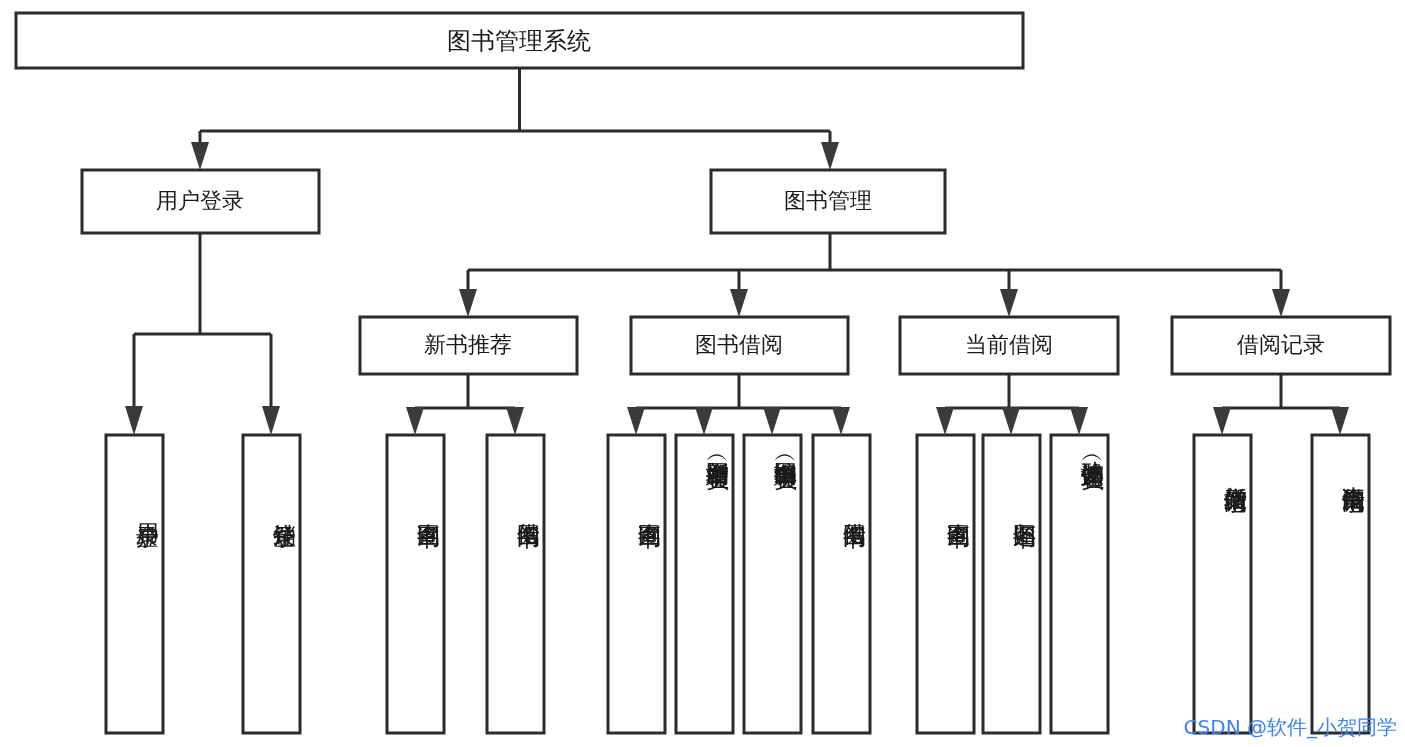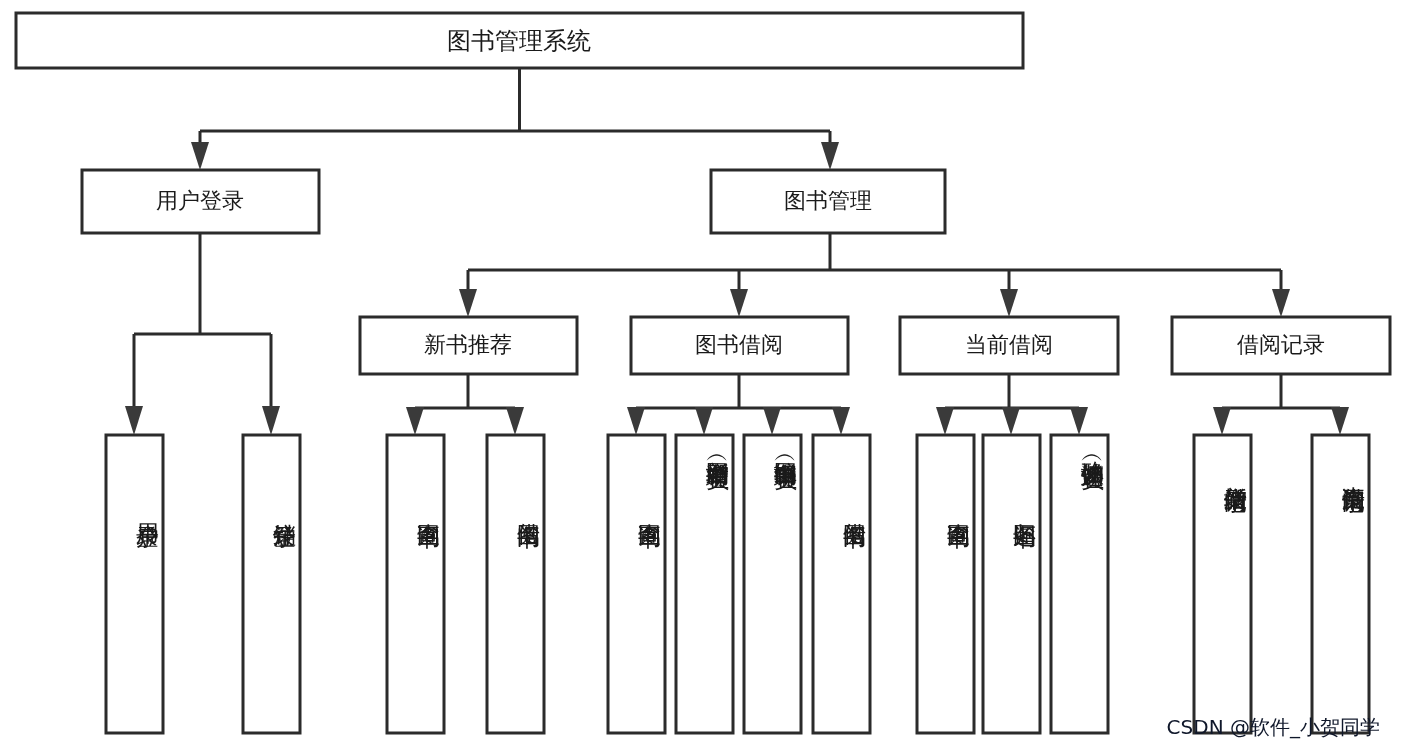--- a/index.html
+++ b/index.html
@@ -62,25 +62,25 @@
     line-height: 1.07;
     color: #1a1a1a;
     writing-mode: vertical-rl;
     text-orientation: upright;
     letter-spacing: 1px;
     white-space: nowrap;
     pointer-events: none;
   }
   .watermark {
     position: absolute;
-    right: 25px;
+    right: 8px;
     bottom: 6px;
     font-family: "DejaVu Sans", "Liberation Sans", sans-serif;
     font-size: 20px;
-    color: #0f172a;
+    color: #3b82f6;
     white-space: nowrap;
   }
 </style>
 </head>
 <body>
 
 <div id="diagram-root">
 
   <svg class="flow" viewBox="0 0 1405 747">
 

